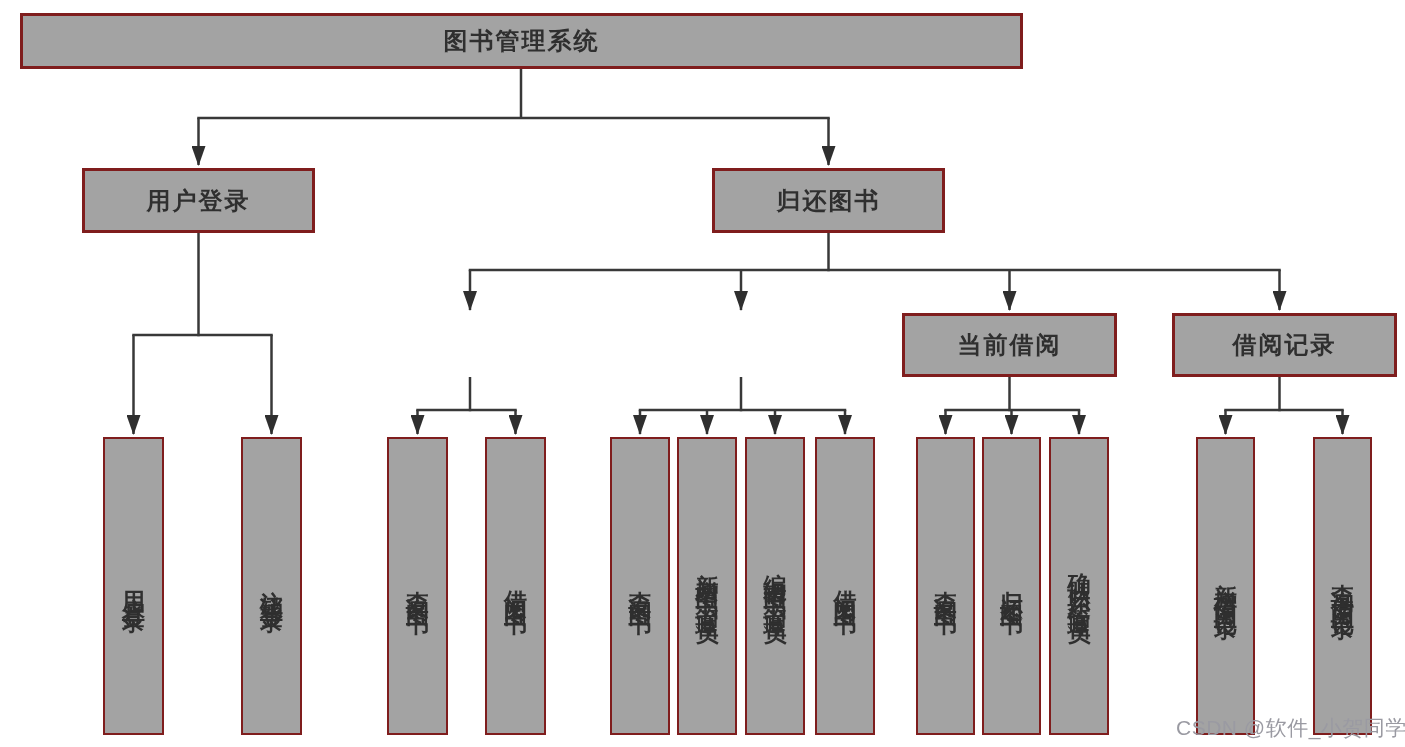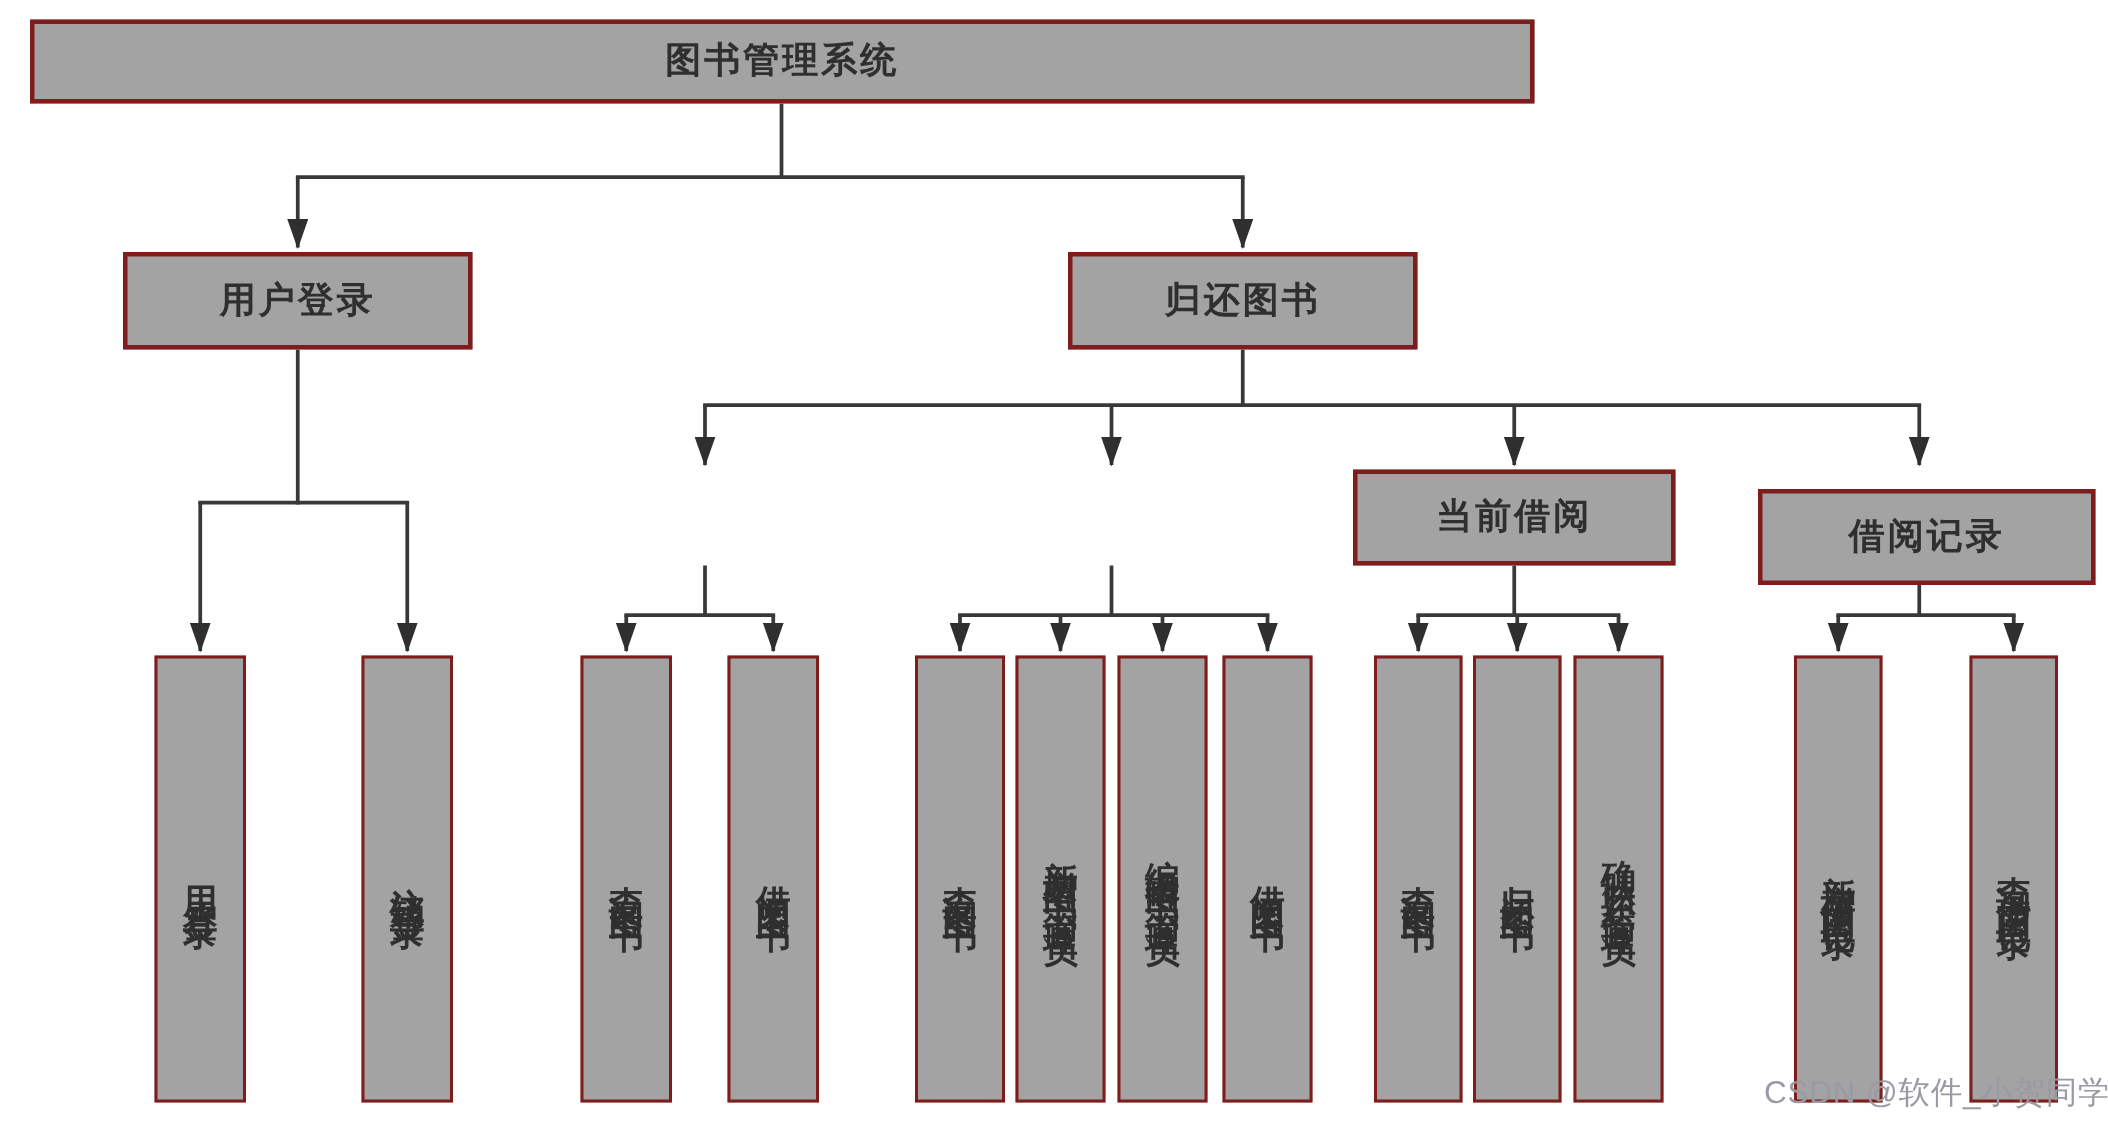--- a/index.html
+++ b/index.html
@@ -105,21 +105,21 @@
       <path class="ln" d="M1342.5,410 V434" marker-end="url(#arrow)"></path>
     </g>
   </svg>
 
   <div class="node hbox" style="left:20px; top:13px; width:1003px; height:56px;">图书管理系统</div>
 
   <div class="node hbox" style="left:82px; top:168px; width:233px; height:65px;">用户登录</div>
   <div class="node hbox" style="left:712px; top:168px; width:233px; height:65px;">归还图书</div>
 
   <div class="node hbox" style="left:902px; top:313px; width:215px; height:64px;">当前借阅</div>
-  <div class="node hbox" style="left:1172px; top:326px; width:225px; height:64px;">借阅记录</div>
+  <div class="node hbox" style="left:1172px; top:313px; width:225px; height:64px;">借阅记录</div>
 
   <div class="node vbox" style="left:103px; top:437px; width:61px; height:298px;">用户登录</div>
   <div class="node vbox" style="left:241px; top:437px; width:61px; height:298px;">注销登录</div>
 
   <div class="node vbox" style="left:387px; top:437px; width:61px; height:298px;">查询图书</div>
   <div class="node vbox" style="left:485px; top:437px; width:61px; height:298px;">借阅图书</div>
 
   <div class="node vbox" style="left:610px; top:437px; width:60px; height:298px;">查询图书</div>
   <div class="node vbox" style="left:677px; top:437px; width:60px; height:298px;">新增图书（管理员）</div>
   <div class="node vbox" style="left:745px; top:437px; width:60px; height:298px;">编辑图书（管理员）</div>

